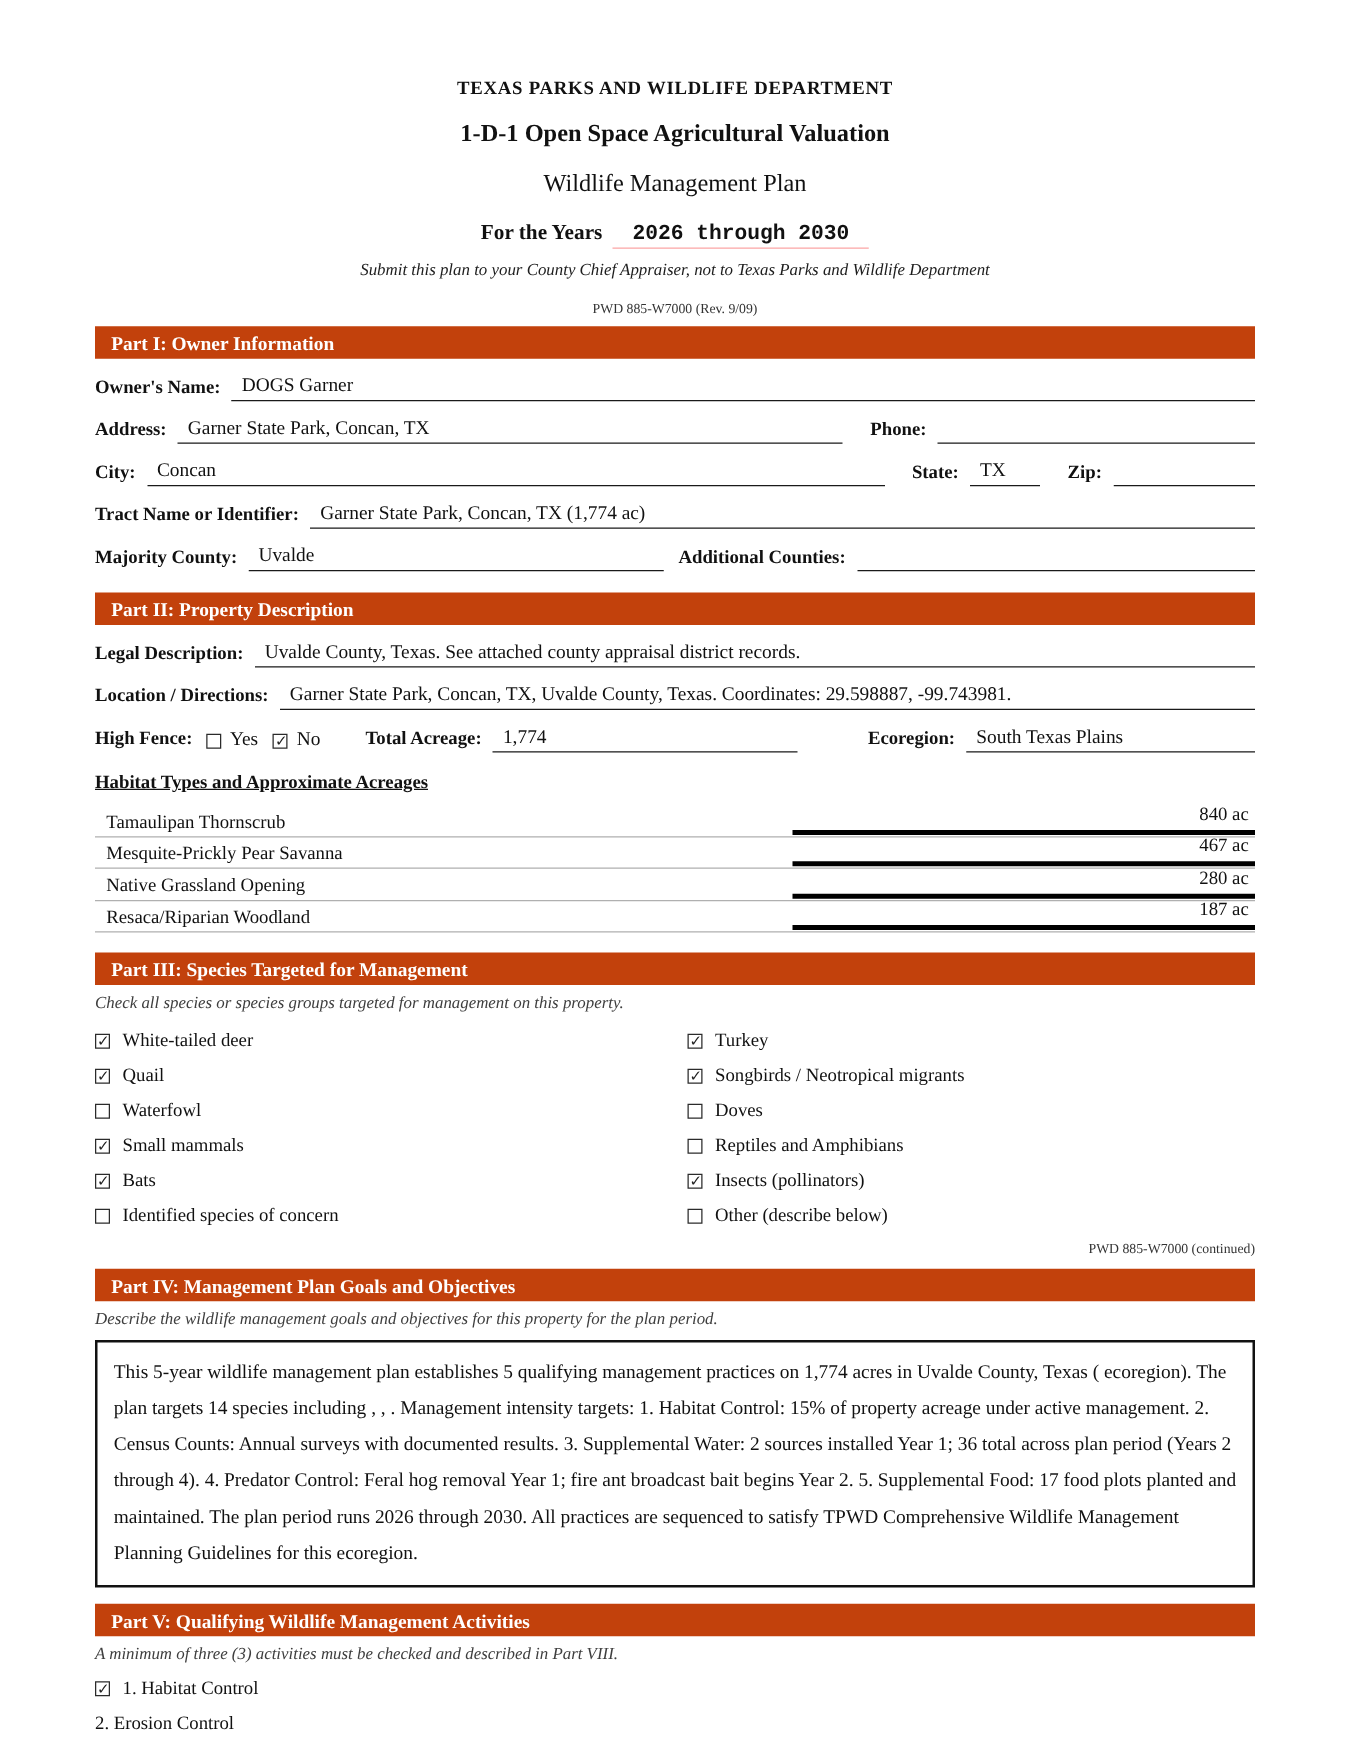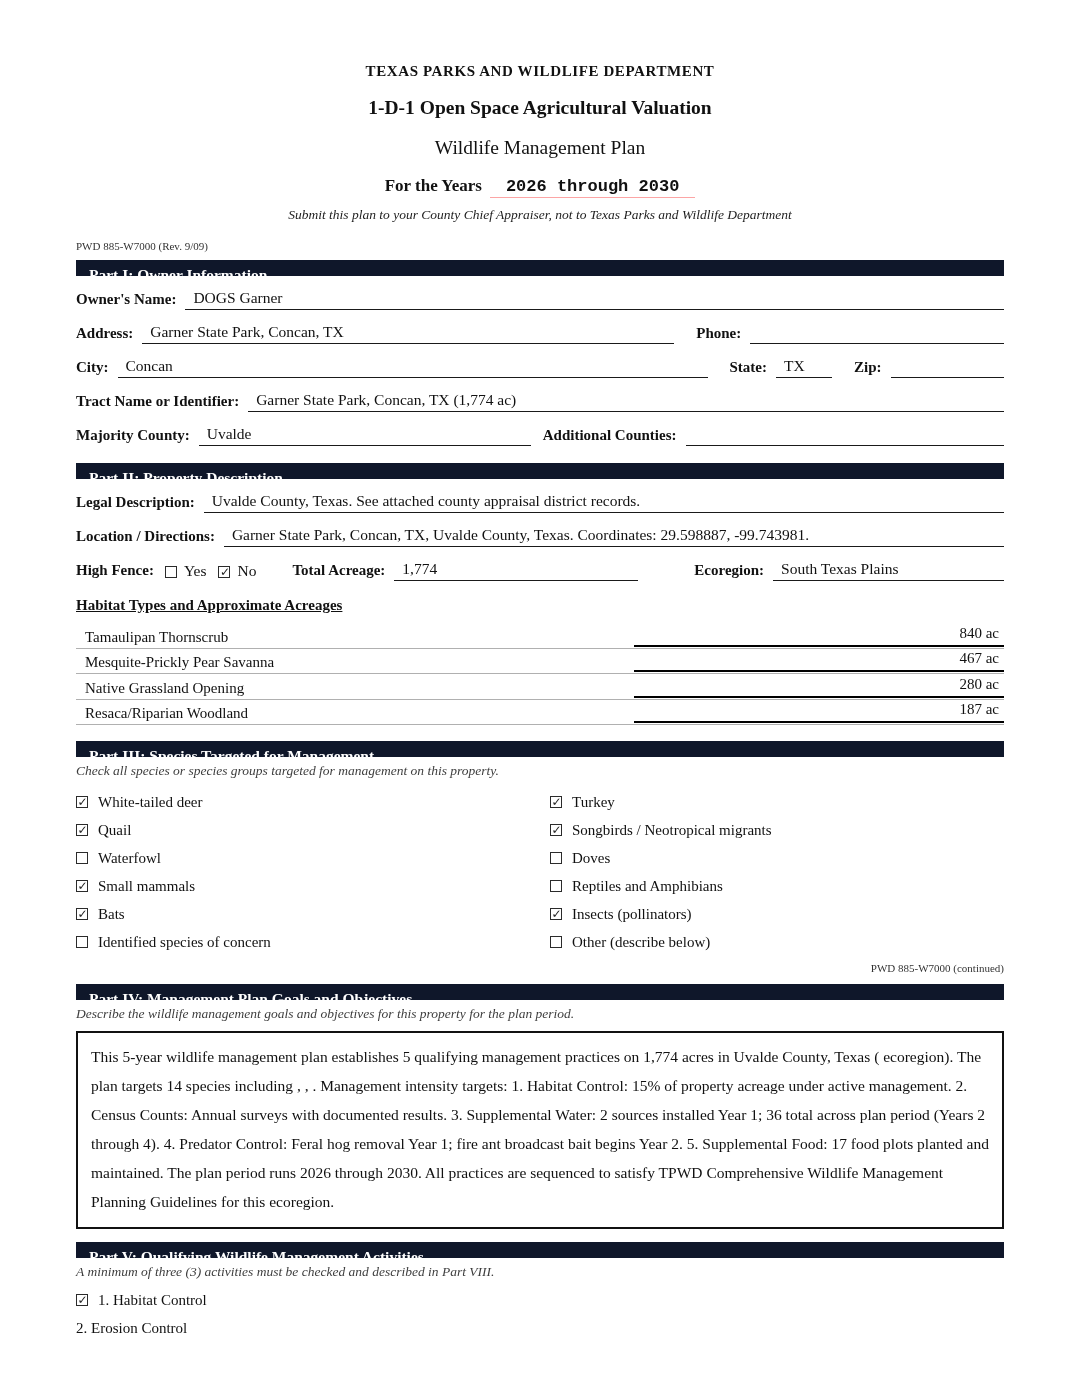--- a/index.html
+++ b/index.html
@@ -23,30 +23,30 @@
   .title1 { font-size: 19.5px; font-weight: bold; margin-top: 17px; }
   .title2 { font-size: 19.5px; font-weight: normal; margin-top: 18px; }
   .years-line { font-size: 17px; font-weight: bold; margin-top: 17px; }
   .years-value {
     border-bottom: 1px solid #fca5a5;
     padding: 0 16px 1px 16px;
     margin-left: 8px;
     font-family: Liberation Mono, monospace;
   }
   .submit-note { font-style: italic; font-size: 13.5px; margin-top: 11px; color: #1d1d1d; }
-  .form-number { text-align: left; font-size: 11px; color: #333; margin-top: 17px; }
+  .form-number { text-align: center; font-size: 11px; color: #333; margin-top: 17px; }
   .form-number-cont { text-align: right; font-size: 11px; color: #333; margin-top: 12px; }
 
   
   .bar {
-    background: #0f172a;
+    background: #c2410c;
     color: #fff;
     font-weight: bold;
     font-size: 15.5px;
-    height: 16px;
+    height: 26px;
     line-height: 29px;
     padding-left: 13px;
   }
 
   
   .frow { display: flex; align-items: flex-end; margin-top: 11px; }
   .lab { font-weight: bold; font-size: 15px; white-space: nowrap; padding-right: 9px; line-height: 21px; }
   .val {
     font-size: 15.5px;
     line-height: 21px;
@@ -97,21 +97,21 @@
   .htable { margin-top: 9px; }
   .hrow {
     display: flex;
     align-items: flex-end;
     border-bottom: 1px solid #b0b0b0;
     height: 25.5px;
   }
   .hname { flex: 1; font-size: 15px; padding-left: 9px; line-height: 21px; }
   .hline {
     width: 370px;
-    border-bottom: 2px solid #000000;
+    border-bottom: 4px solid #000000;
     text-align: right;
     font-size: 15px;
     line-height: 21px;
     padding: 0 5px 1px 0;
     margin-bottom: 1px;
     font-family: Liberation Serif, serif;
   }
 
   
   .note { font-style: italic; font-size: 13.5px; color: #3e3e3e; margin-top: 6px; }

